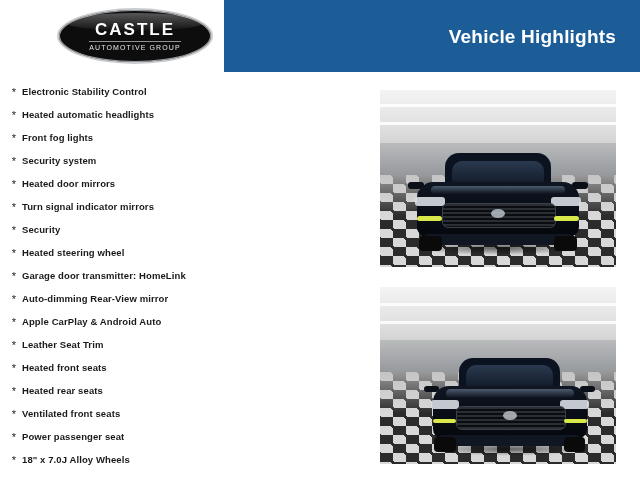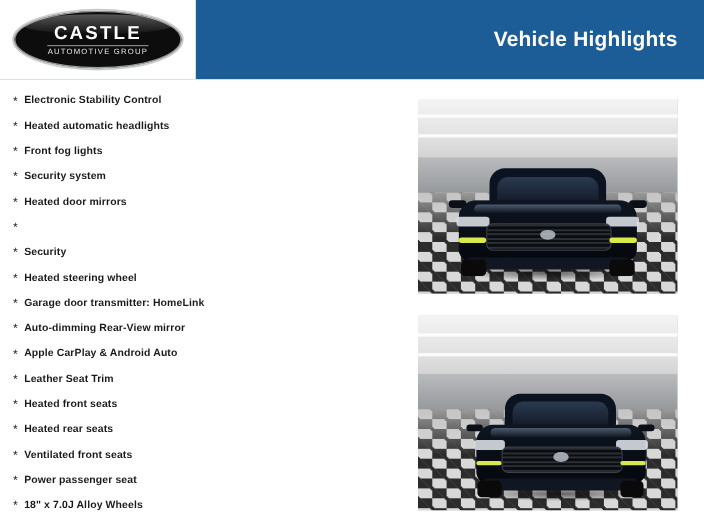--- a/index.html
+++ b/index.html
@@ -32,20 +32,21 @@
   .logo-wrap {
     position: absolute;
     left: 0;
     top: 0;
     width: 178px;
     height: 72px;
     background: #ffffff;
     display: flex;
     align-items: center;
     justify-content: center;
+    padding-left: 46px;
   }
   .logo-ellipse {
     position: relative;
     width: 152px;
     height: 52px;
     border-radius: 50%;
     background: #0d0d0d;
     border: 2px solid #c9cbcd;
     box-shadow: 0 0 0 1px #9a9ea3 inset;
     display: flex;
@@ -349,20 +350,21 @@
       <div class="feature-row">
         <span class="bullet">*</span>
         <span class="feature-label">Security system</span>
       </div>
       <div class="feature-row">
         <span class="bullet">*</span>
         <span class="feature-label">Heated door mirrors</span>
       </div>
       <div class="feature-row">
         <span class="bullet">*</span>
+        <span class="feature-label">Turn signal indicator mirrors</span>
       </div>
       <div class="feature-row">
         <span class="bullet">*</span>
         <span class="feature-label">Security</span>
       </div>
       <div class="feature-row">
         <span class="bullet">*</span>
         <span class="feature-label">Heated steering wheel</span>
       </div>
       <div class="feature-row">

